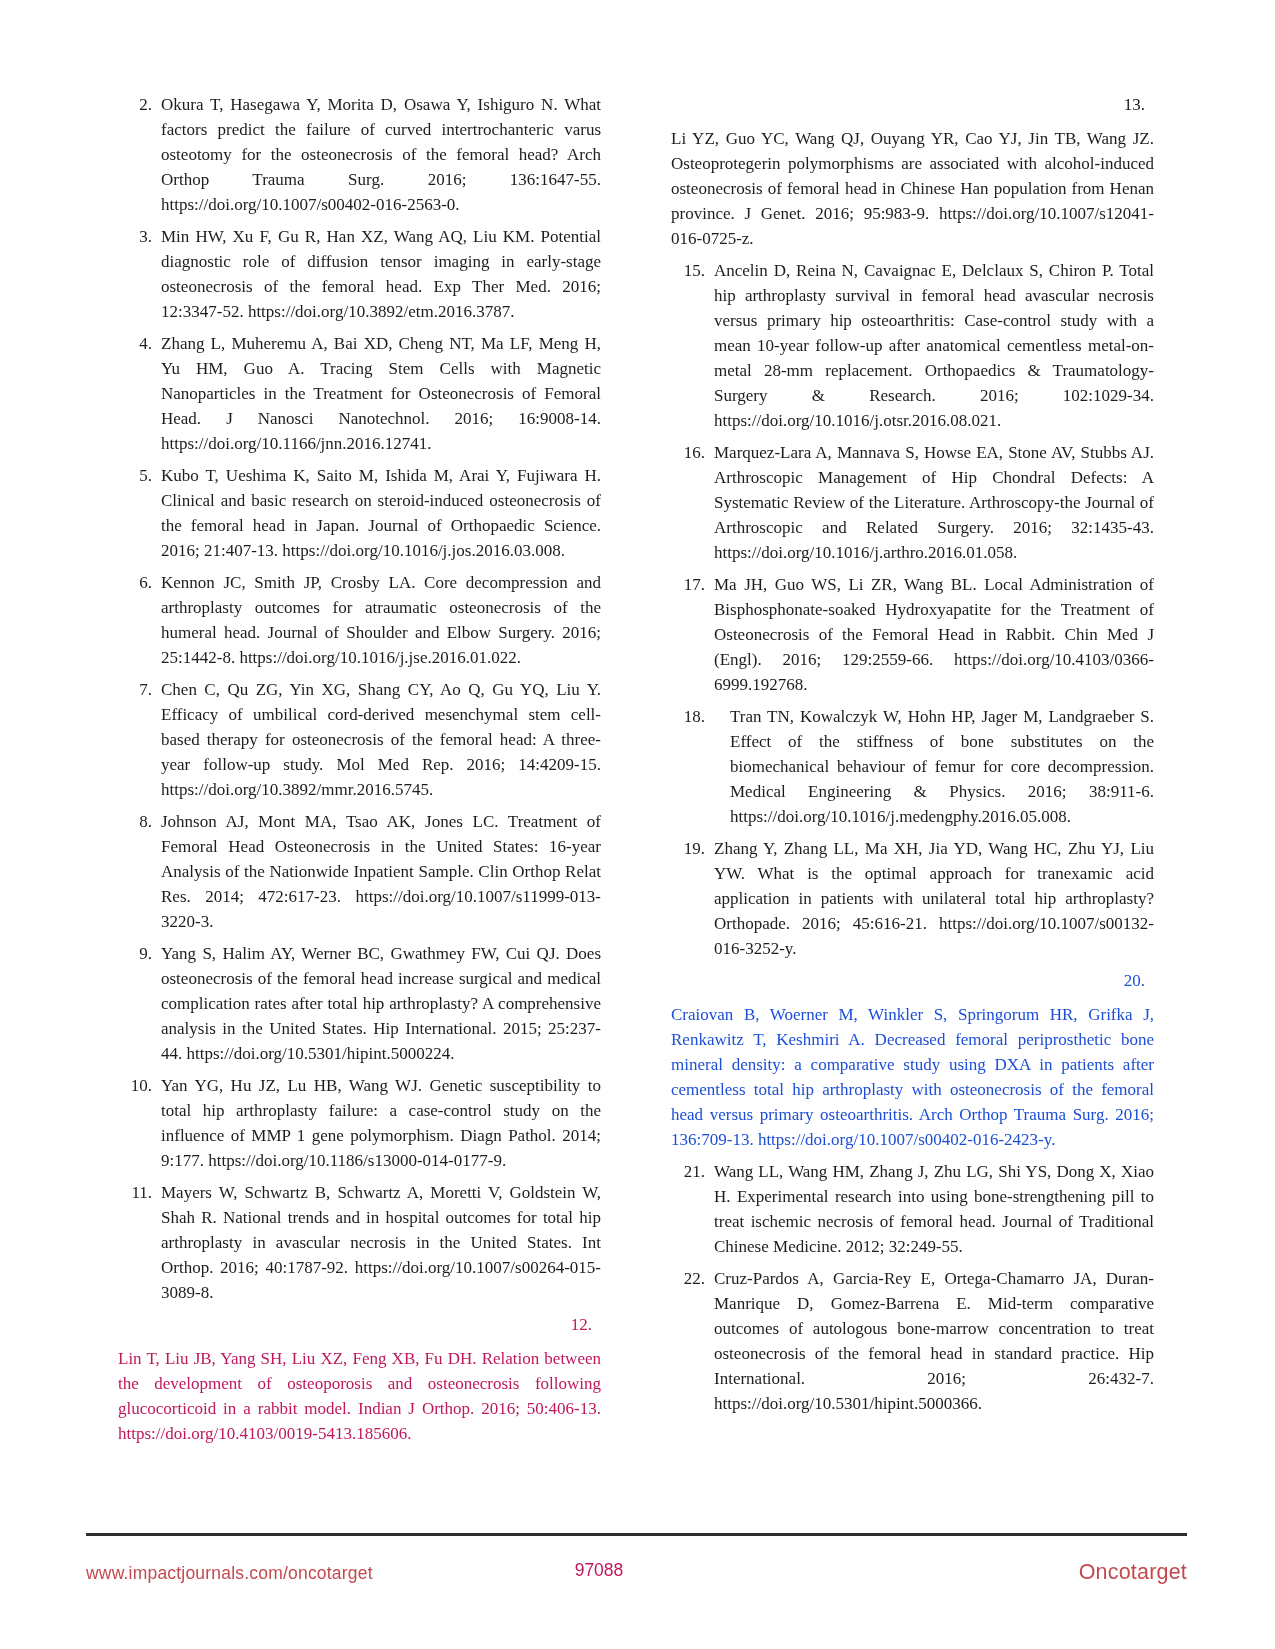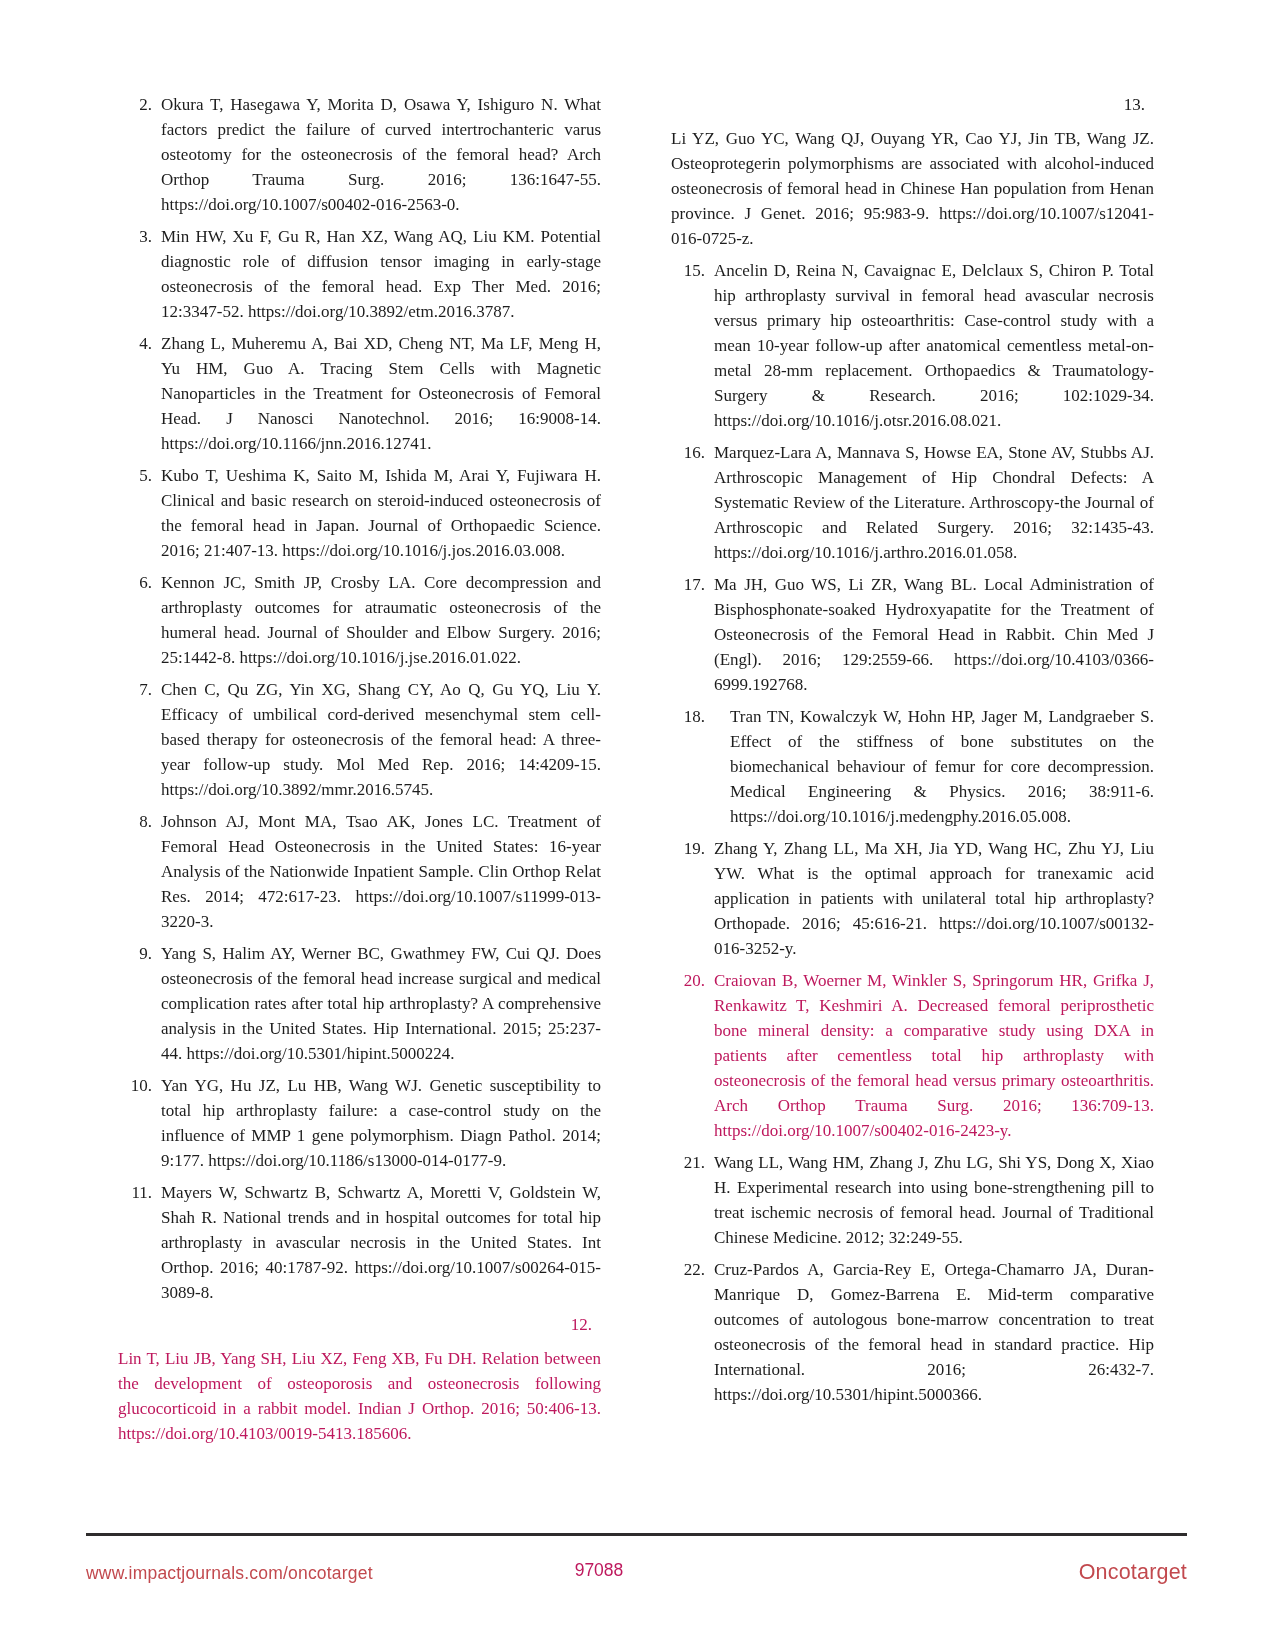--- a/index.html
+++ b/index.html
@@ -111,21 +111,21 @@
         <span class="ref-text">Ma JH, Guo WS, Li ZR, Wang BL. Local Administration of Bisphosphonate-soaked Hydroxyapatite for the Treatment of Osteonecrosis of the Femoral Head in Rabbit. Chin Med J (Engl). 2016; 129:2559-66. https://doi.org/10.4103/0366-6999.192768.</span>
       </div>
       <div class="ref" style="color: rgb(29, 29, 29); gap: 16px;">
         <span class="ref-num">18.</span>
         <span class="ref-text">Tran TN, Kowalczyk W, Hohn HP, Jager M, Landgraeber S. Effect of the stiffness of bone substitutes on the biomechanical behaviour of femur for core decompression. Medical Engineering &amp; Physics. 2016; 38:911-6. https://doi.org/10.1016/j.medengphy.2016.05.008.</span>
       </div>
       <div class="ref" style="color: rgb(29, 29, 29);">
         <span class="ref-num">19.</span>
         <span class="ref-text">Zhang Y, Zhang LL, Ma XH, Jia YD, Wang HC, Zhu YJ, Liu YW. What is the optimal approach for tranexamic acid application in patients with unilateral total hip arthroplasty? Orthopade. 2016; 45:616-21. https://doi.org/10.1007/s00132-016-3252-y.</span>
       </div>
-      <div class="ref" style="color: #be185d;">
+      <div class="ref" style="color: #1d4ed8; flex-direction: column;">
         <span class="ref-num">20.</span>
         <span class="ref-text">Craiovan B, Woerner M, Winkler S, Springorum HR, Grifka J, Renkawitz T, Keshmiri A. Decreased femoral periprosthetic bone mineral density: a comparative study using DXA in patients after cementless total hip arthroplasty with osteonecrosis of the femoral head versus primary osteoarthritis. Arch Orthop Trauma Surg. 2016; 136:709-13. https://doi.org/10.1007/s00402-016-2423-y.</span>
       </div>
       <div class="ref" style="color: rgb(29, 29, 29);">
         <span class="ref-num">21.</span>
         <span class="ref-text">Wang LL, Wang HM, Zhang J, Zhu LG, Shi YS, Dong X, Xiao H. Experimental research into using bone-strengthening pill to treat ischemic necrosis of femoral head. Journal of Traditional Chinese Medicine. 2012; 32:249-55.</span>
       </div>
       <div class="ref" style="color: rgb(29, 29, 29);">
         <span class="ref-num">22.</span>
         <span class="ref-text">Cruz-Pardos A, Garcia-Rey E, Ortega-Chamarro JA, Duran-Manrique D, Gomez-Barrena E. Mid-term comparative outcomes of autologous bone-marrow concentration to treat osteonecrosis of the femoral head in standard practice. Hip International. 2016; 26:432-7. https://doi.org/10.5301/hipint.5000366.</span>

